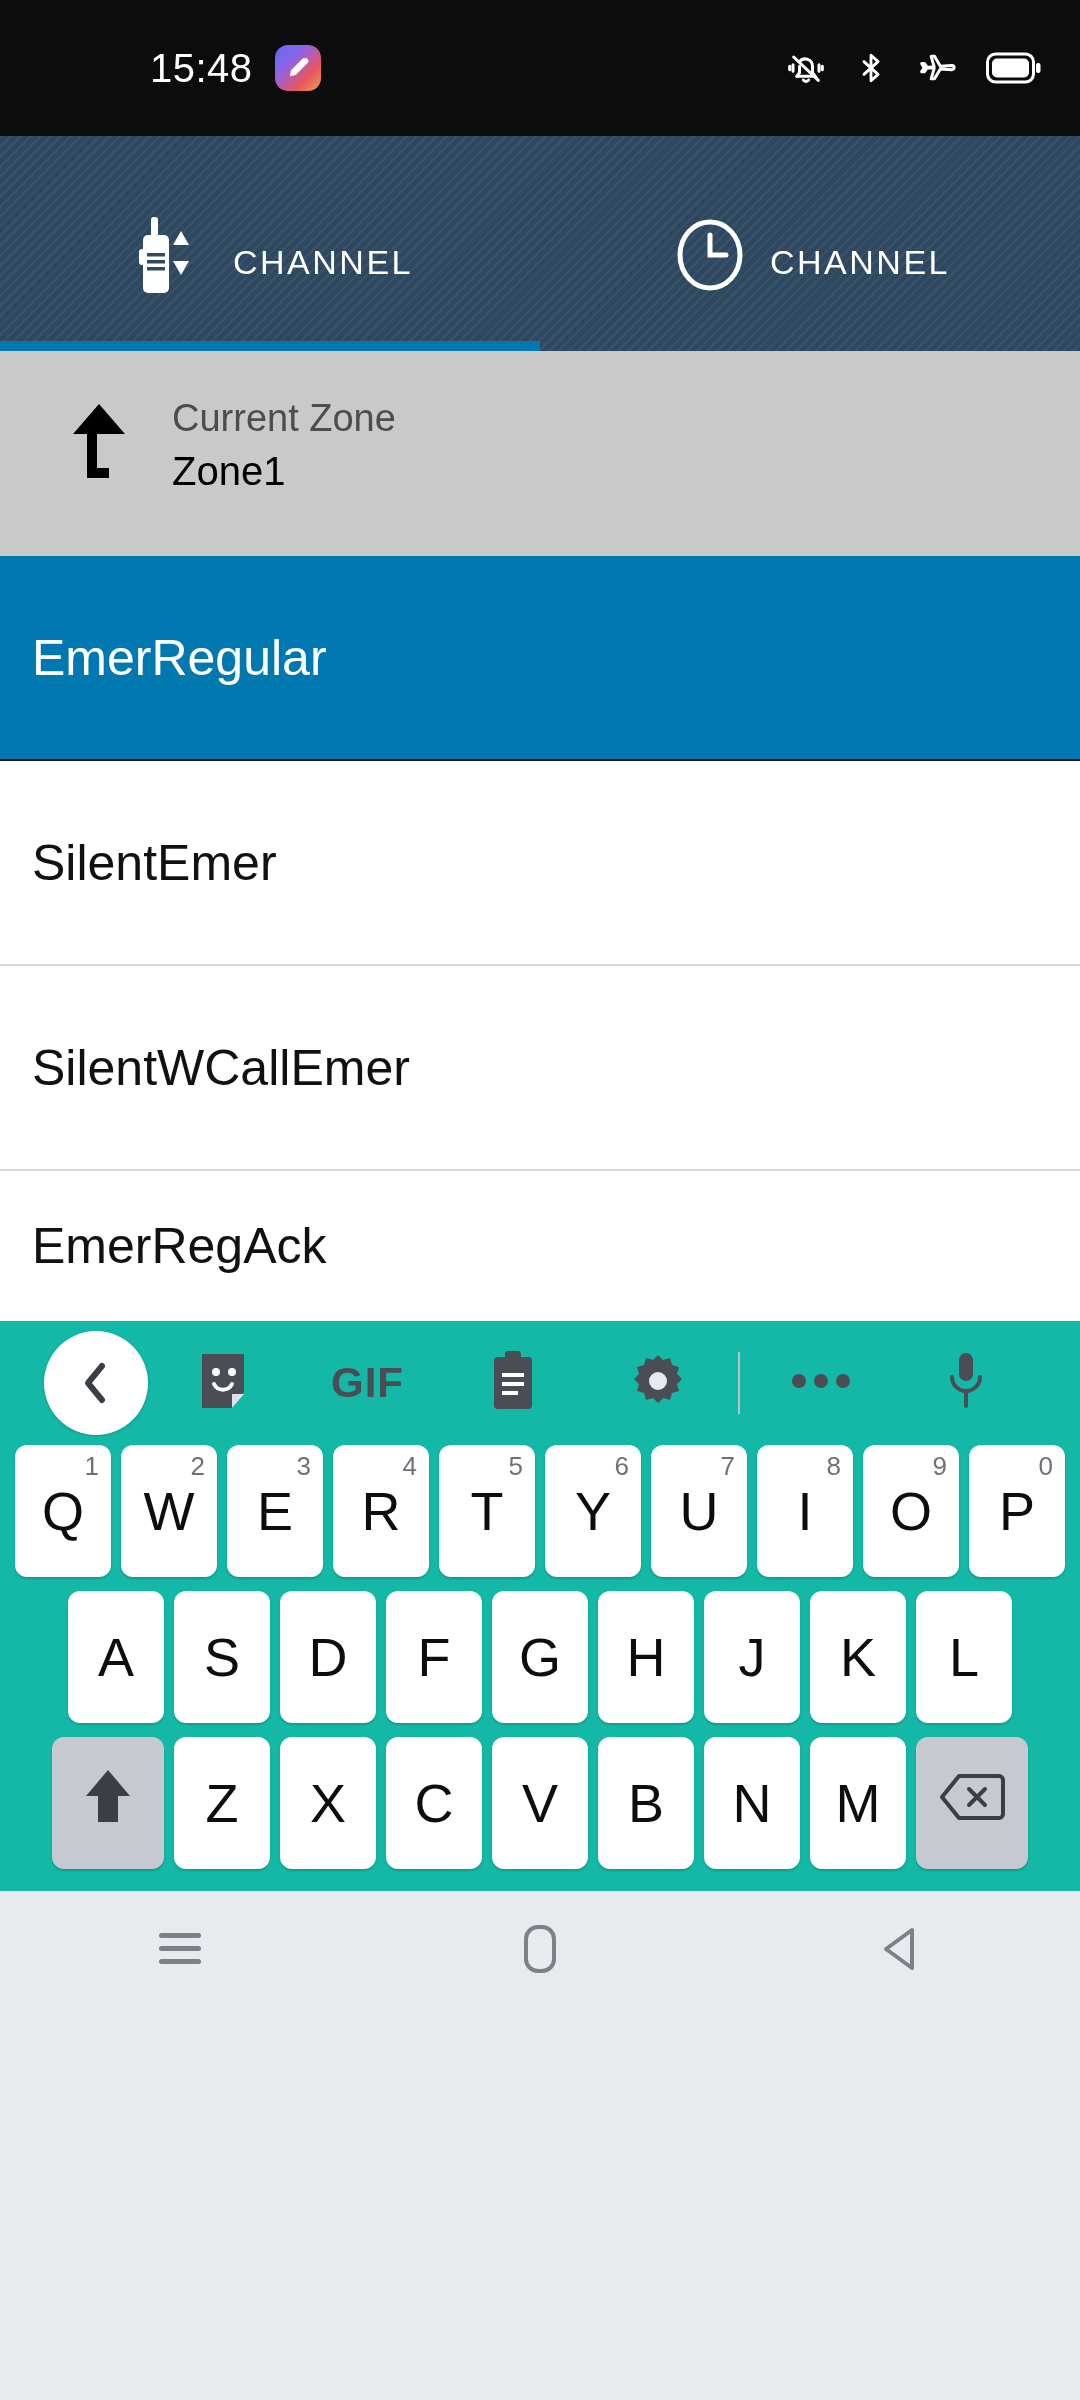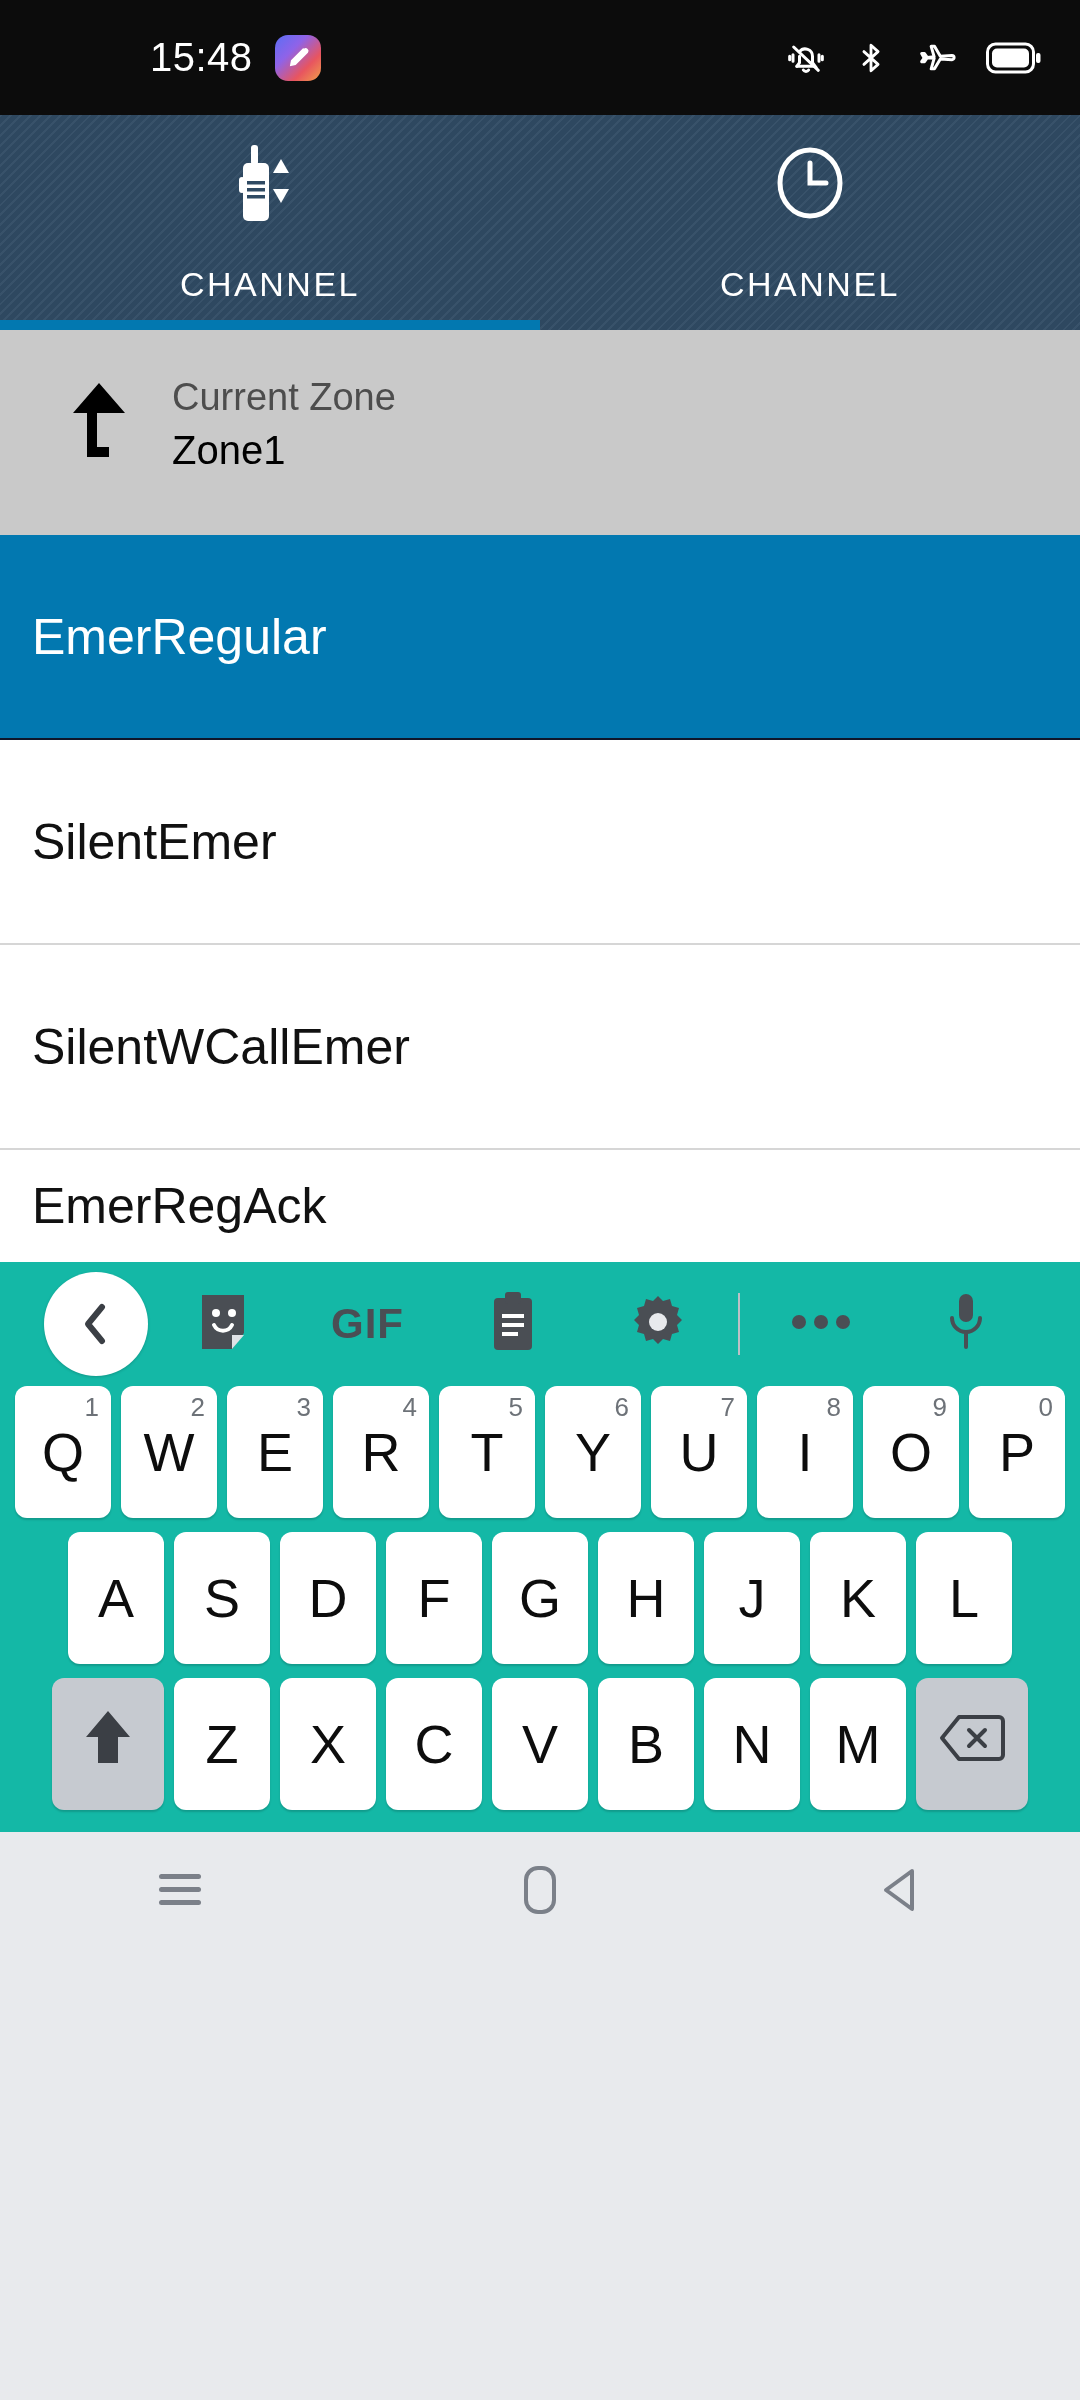--- a/index.html
+++ b/index.html
@@ -6,21 +6,21 @@
   html, body {
     width:1080px; height:2400px;
     background:#e8eaed;
     font-family:"Liberation Sans", sans-serif;
     overflow:hidden;
   }
   .screen { position:relative; width:1080px; height:2400px; display:flex; flex-direction:column; }
 
   
   .statusbar {
-    height:115px; background:#0c0c0c; color:#fff;
+    height:136px; background:#0c0c0c; color:#fff;
     display:flex; align-items:center; flex-shrink:0;
     padding:0 38px;
   }
   .sb-left { display:flex; align-items:center; gap:22px; margin-left:112px; }
   .sb-time { font-size:40px; letter-spacing:0.5px; font-weight:400; }
   .sb-appicon {
     width:46px; height:46px; border-radius:13px;
     background:linear-gradient(135deg,#5b6ef5 0%,#8f63e8 35%,#e8555f 70%,#f0a04a 100%);
     display:flex; align-items:center; justify-content:center;
   }
@@ -41,21 +41,21 @@
   .search-line { display:flex; align-items:center; height:100px; }
   .caret { width:7px; height:78px; background:#2ca6e0; flex-shrink:0; }
   .search-text {
     font-size:62px; color:#c8ccd2; margin-left:4px;
     line-height:1; white-space:nowrap;
   }
   .search-underline { height:4px; background:#2ca6e0; margin-top:6px; margin-right:22px; }
 
   
   .tabs { display:flex; height:215px; }
-  .tab { flex:1; display:flex; flex-direction:column; align-items:center; justify-content:flex-start; padding-top:22px; position:relative;gap:20px; }
+  .tab { flex:1; display:flex; flex-direction:row; align-items:center; justify-content:center; padding-top:22px; position:relative;gap:20px; }
   .tab-icon { height:92px; display:flex; align-items:center; justify-content:center; }
   .tab-label { color:#fff; font-size:34px; letter-spacing:2.5px; margin-top:16px; }
   .tab-indicator { position:absolute; left:0; right:0; bottom:0; height:10px; background:#0278b0; }
 
   
   .zonebar {
     background:#c9c9c9; height:205px; flex-shrink:0;
     display:flex; align-items:center; padding:0 0 16px 46px;
   }
   .zone-icon { width:110px; display:flex; align-items:center; justify-content:center; }
@@ -64,21 +64,21 @@
   .zone-value { font-size:40px; color:#000; line-height:1.25; margin-top:4px; }
 
   
   .list { background:#fff; flex-shrink:0; }
   .list-item {
     height:205px; display:flex; align-items:center;
     padding-left:32px; font-size:50px; color:#111;
     border-bottom:2px solid #d6d6d6; background:#fff;
   }
   .list-item.selected { background:#0278b0; color:#fff; border-bottom:2px solid #0f172a; }
-  .list-item.partial { height:112px; border-bottom:none; }
+  .list-item.partial { height:150px; border-bottom:none; }
 
   
   .keyboard { background:#14b8a6; flex-shrink:0; padding-bottom:8px; }
   .kb-toolbar { height:124px; display:flex; align-items:center; padding:0 42px; }
   .kb-tool { flex:1; display:flex; align-items:center; justify-content:center; }
   .kb-tool.first { flex:0 0 auto; width:108px; }
   .kb-back-circle {
     width:104px; height:104px; border-radius:52px; background:#fff;
     display:flex; align-items:center; justify-content:center;
     box-shadow:0 1px 3px rgba(0,0,0,0.18);

